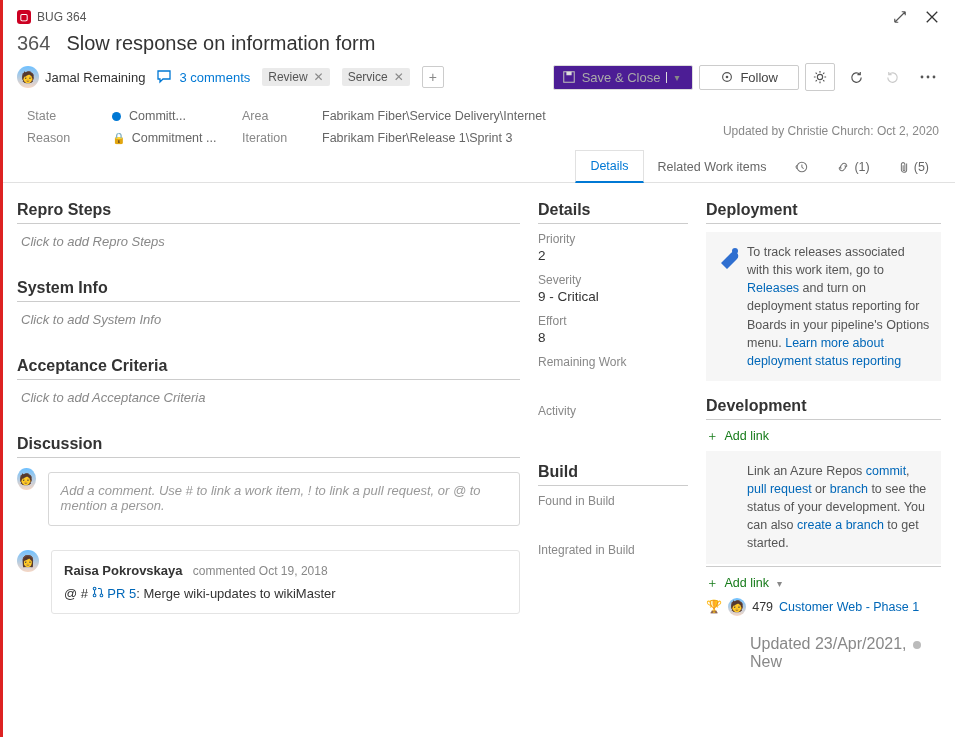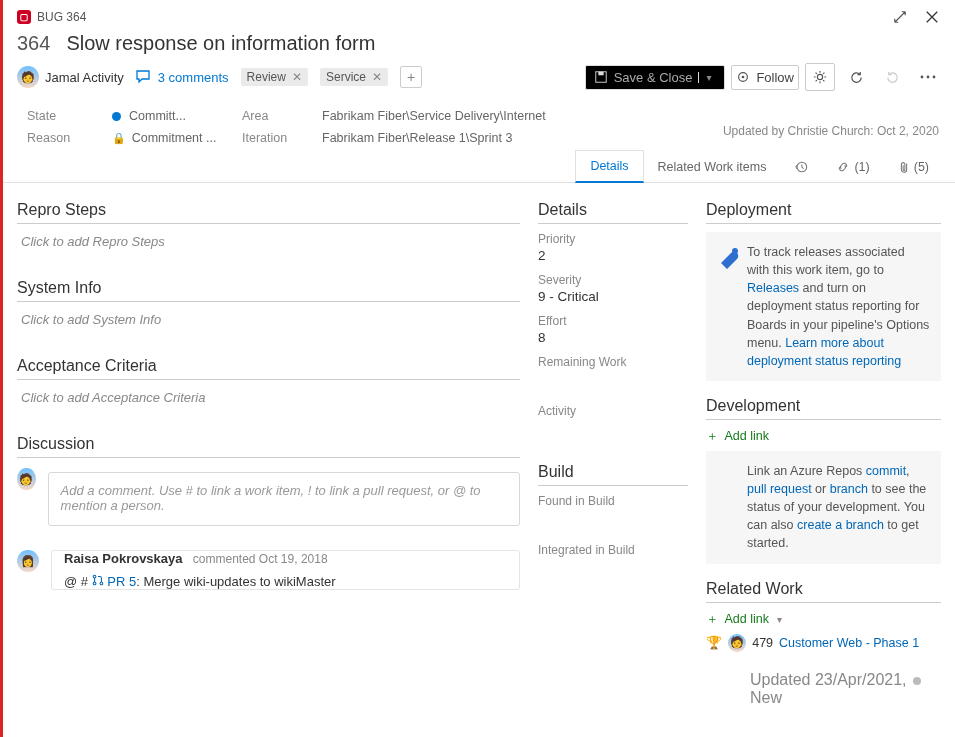--- a/index.html
+++ b/index.html
@@ -19,52 +19,52 @@
   .header2 { display:flex; align-items:center; justify-content:space-between; padding:0 12px 4px 14px; gap:8px; }
   .header2-left { display:flex; align-items:center; gap:12px; flex-wrap:wrap; }
   .assignee { display:flex; align-items:center; gap:6px; cursor:pointer; }
   .avatar { width:22px; height:22px; border-radius:50%; background:linear-gradient(#6ec0ff,#f7d7c4); display:flex; align-items:center; justify-content:center; font-size:11px; color:#333;}
   .avatar-small { width:18px; height:18px; }
   .comments { display:flex; align-items:center; gap:6px; color:#0078d4; cursor:pointer;justify-content:center; }
   .tag { display:inline-flex; align-items:flex-end; gap:6px; background:#eaeaea; color:#555; border-radius:2px; padding:2px 6px; font-size:12px; cursor:pointer; }
   .tag .x { color:#888; cursor:pointer; }
   .tag-add { width:22px; height:22px; border:1px solid #ccc; border-radius:2px; display:flex; align-items:center; justify-content:center; color:#888; cursor:pointer; font-size:14px;}
   .header2-right { display:flex; align-items:center; gap:6px; }
-  .save-btn { display:flex; align-items:center; gap:6px; background:#000000; border:1px solid #ddd; padding:4px 8px; color:#aaa; border-radius:2px; cursor:default;}
+  .save-btn { display:flex; align-items:center; gap:6px; background:#4c1d95; border:1px solid #ddd; padding:4px 8px; color:#aaa; border-radius:2px; cursor:default;}
   .save-split { width:18px; border-left:1px solid #ddd; display:flex; align-items:center; justify-content:center; color:#aaa;}
-  .follow-btn { display:flex; align-items:center; gap:6px; border:1px solid #ccc; padding:4px 4px; border-radius:2px; cursor:pointer; color:#444;}
+  .follow-btn { display:flex; align-items:center; gap:6px; border:1px solid #ccc; padding:4px 20px; border-radius:2px; cursor:pointer; color:#444;}
   .toolbar-icon { width:30px; height:28px; border:1px solid #ccc; display:flex; align-items:center; justify-content:center; border-radius:2px; cursor:pointer; color:#555;}
   .undo-icon { color:#ccc; }
   
   .fields-row { display:grid; grid-template-columns:85px 130px 80px 1fr; row-gap:8px; padding:14px 14px 10px 24px; font-size:12.5px; color:#666; align-items:center;}
   .fields-row .label { color:#888; }
   .state-dot { width:9px; height:9px; border-radius:50%; background:#0078d4; display:inline-block; margin-right:8px; vertical-align:middle;}
   .lock { color:#aaa; margin-right:6px; font-size:11px;}
   .updated { position:absolute; right:16px; top:124px; font-size:12px; color:#888;}
   
   .tabs-row { display:flex; justify-content:flex-end; border-bottom:1px solid #e1e1e1; padding-right:12px; margin-top:-4px; height:32px; align-items:flex-end;}
   .tab { padding:8px 14px; font-size:12.5px; color:#666; cursor:pointer; display:flex; align-items:center; gap:4px;}
   .tab.active { color:#0078d4; border-bottom:2px solid #0078d4; background:#fff; border-left:1px solid #e1e1e1; border-right:1px solid #e1e1e1; border-top:1px solid #e1e1e1; margin-bottom:-1px;}
   
   .main { display:flex; gap:18px; padding:12px 14px 0 14px; height:calc(100% - 204px); overflow:hidden;}
   .col1 { flex:1 1 540px; min-width:0;}
   .col2 { flex:0 0 150px; }
   .col3 { flex:0 0 235px; }
-  .section-h { font-size:16px; color:#333; font-weight:400; margin:6px 0 4px 0;}
+  .section-h { font-size:16px; color:#333; font-weight:700; margin:6px 0 4px 0;}
   .thin-hr { border:none; border-bottom:1px solid #ccc; margin:2px 0 8px 0;}
   .placeholder { color:#888; font-style:italic; font-size:13px; padding:2px 4px; cursor:text;}
   .field-label { color:#888; font-size:12px; margin-top:6px;}
   .field-value { color:#333; font-size:13.5px; margin-top:2px;}
   .add-link { color:#167b1a; display:flex; align-items:center; gap:6px; cursor:pointer; font-size:12.5px; margin:6px 0;}
   .info-box { background:#f6f6f6; border:1px solid #f6f6f6; padding:10px 10px 10px 10px; font-size:12.5px; color:#555; line-height:1.45; margin-top:6px; display:flex; gap:8px;}
   .info-box .pipeline-icon { width:22px; height:22px; flex:0 0 22px; margin-top:2px;}
   .link { color:#0067b8; cursor:pointer;}
   .comment-box { border:1px solid #d7d7d7; border-radius:3px; padding:10px 12px; color:#999; font-style:italic; min-height:54px; margin-top:4px; cursor:text;}
   .comment-row { display:flex; gap:12px; margin-top:10px;}
-  .existing-comment { border:1px solid #e4e4e4; border-radius:3px; padding:0 12px; font-size:13px; flex:1;}
+  .existing-comment { border:1px solid #e4e4e4; border-radius:3px; padding:12px 12px; font-size:13px; flex:1;}
   .existing-comment .author { font-weight:600; color:#333;}
   .existing-comment .meta { color:#888; font-size:12px;}
   .pr-icon { color:#0067b8; }
   .trophy { color:#7b5cd6; font-size:13px;}
   .related-line { display:flex; align-items:center; gap:6px; margin-top:4px; font-size:12.5px;}
   .muted { color:#888;}
   .grey-dot { width:8px; height:8px; border-radius:50%; background:#bbb; display:inline-block; margin:0 4px 0 2px;}
   svg { display:block; }
   .chev { font-size:10px; color:#888; margin-left:2px;}
 </style>
@@ -96,21 +96,21 @@
 
   <div class="title-row">
     <span class="title-id">364</span>
     <span class="title-text">Slow response on information form</span>
   </div>
 
   <div class="header2">
     <div class="header2-left">
       <div class="assignee">
         <span class="avatar">🧑</span>
-        <span>Jamal Activity</span>
+        <span>Jamal Remaining</span>
       </div>
       <div class="comments">
         <svg width="16" height="14" viewBox="0 0 16 14">
             <path d="M1 1 h12 v8 h-7 l-3 3 v-3 h-2 z" fill="none" stroke="#0078d4" stroke-width="1.3"></path>
           </svg>
         <span>3 comments</span>
       </div>
       <span class="tag">
         <span>Review</span>
         <span class="x">✕</span>
@@ -290,21 +290,20 @@
       <div class="add-link">
           <span>＋</span>
           <span>Add link</span>
         </div>
       <div class="info-box" style="padding-left:40px">
         <div>
           <span>Link an Azure Repos </span><span class="link">commit</span>, <span class="link">pull request</span><span> or </span><span class="link">branch</span><span> to see the status of your development. You can also </span><span class="link">create a branch</span><span> to get started.</span>
         </div>
       </div>
 
-      <div class="section-h" style="margin-top:16px">Related Work</div>
       <hr class="thin-hr">
       <div class="add-link">
           <span>＋</span>
           <span>Add link</span>
           <span class="chev">▾</span>
         </div>
       <div class="related-line">
         <span class="trophy">🏆</span>
         <span class="avatar avatar-small">🧑</span>
         <span>479</span>

